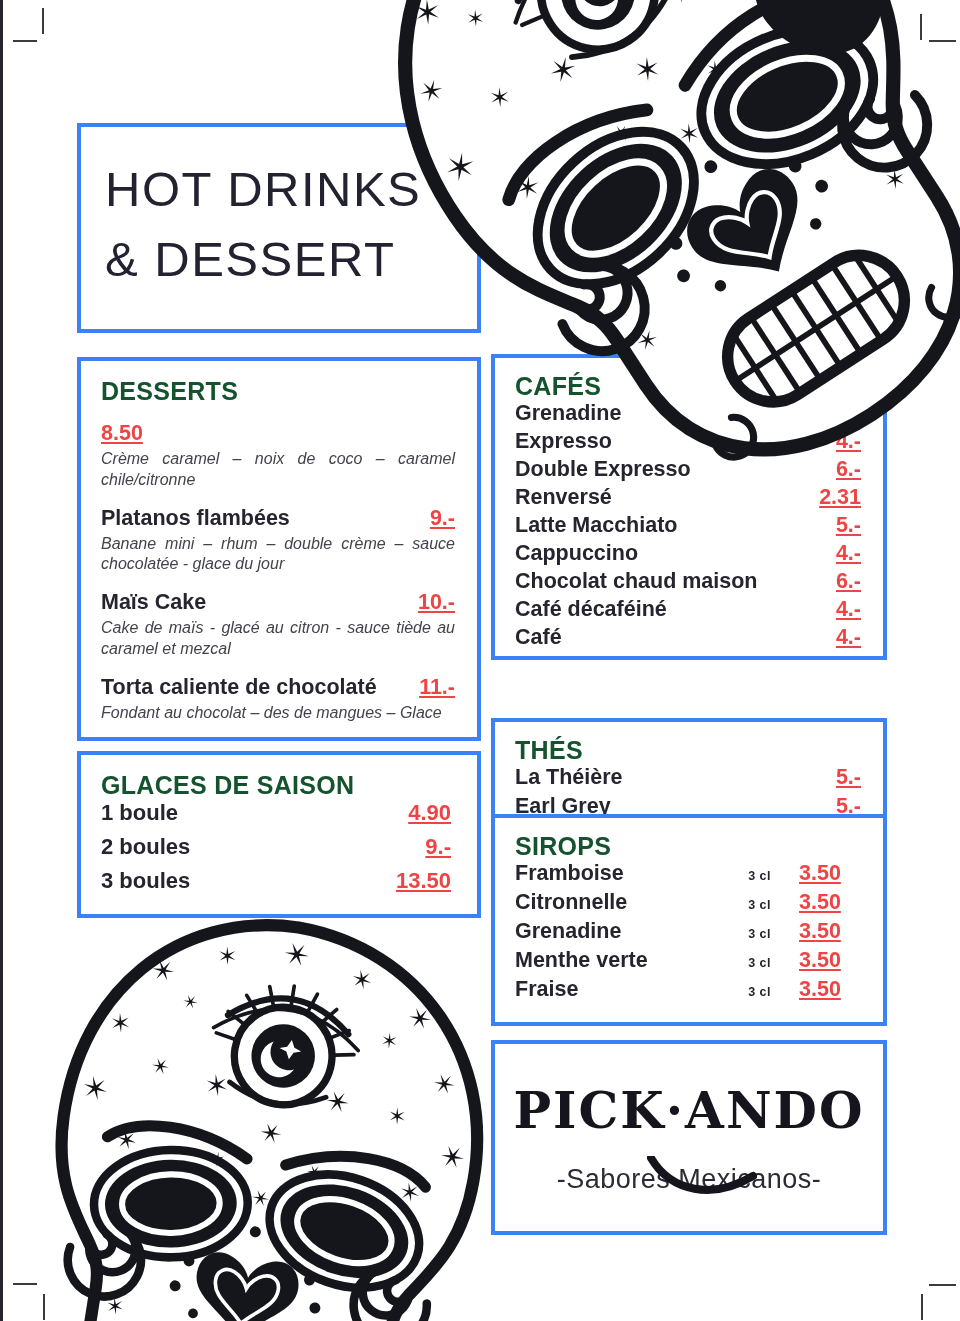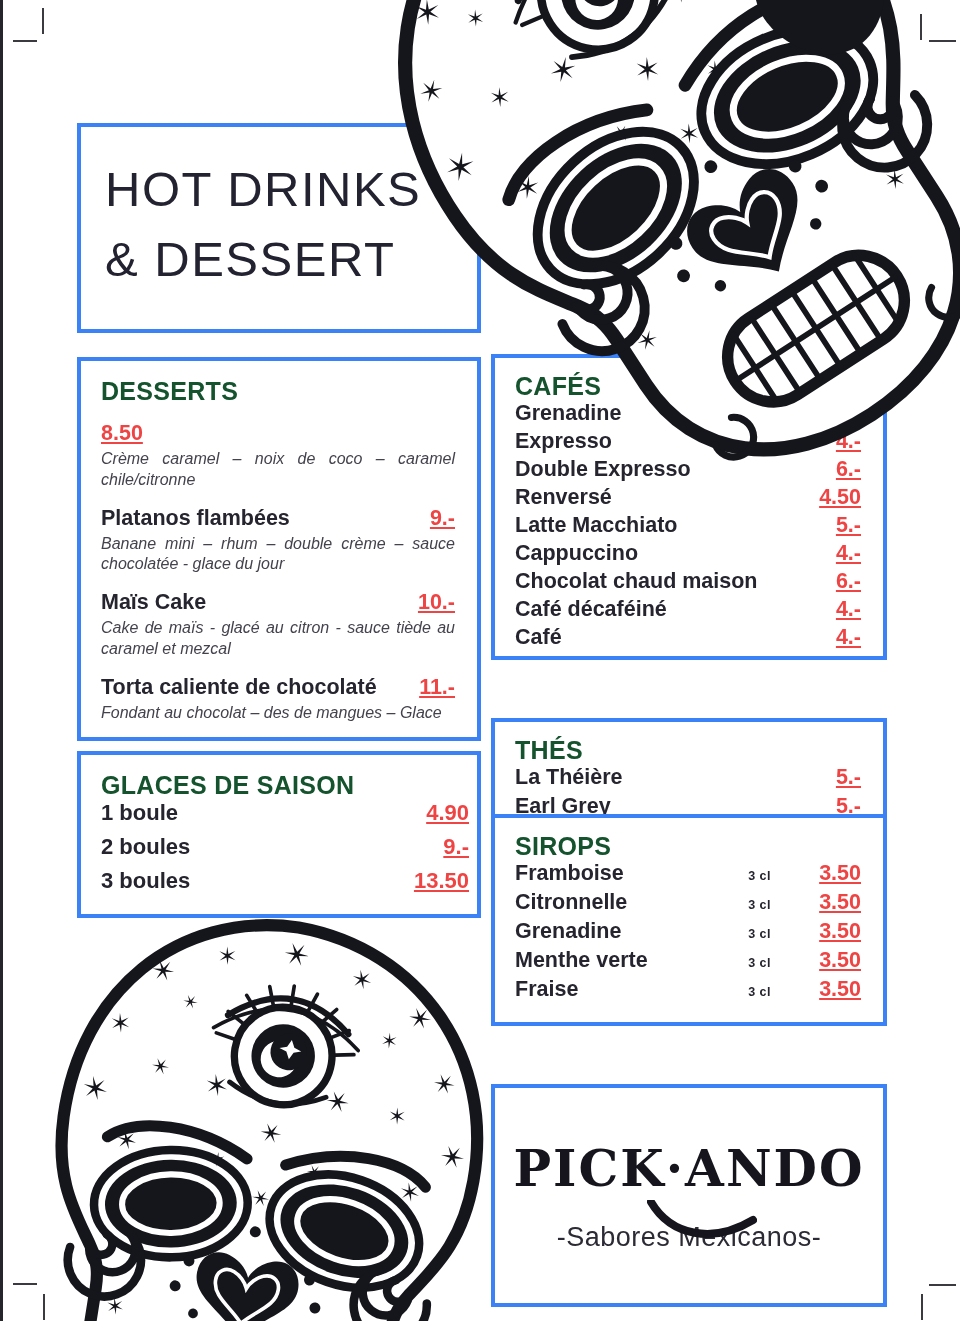--- a/index.html
+++ b/index.html
@@ -7,21 +7,21 @@
         font-family:"Liberation Sans",sans-serif;color:#23222c;}
   .edge-line{position:absolute;left:0;top:0;width:3px;height:1321px;background:#26252b;}
   .mark{position:absolute;background:#3a3a40;}
 
   .box{position:absolute;border:4px solid #3b82f6;background:#ffffff;box-sizing:border-box;}
 
   .title-box{left:77px;top:123px;width:404px;height:210px;padding:28px 0 0 24px;}
   .title{font-size:49px;font-weight:400;letter-spacing:1.5px;line-height:1.42;color:#232230;}
 
   .desserts-box{left:77px;top:357px;width:404px;height:384px;padding:16px 22px 0 20px;}
-  .glaces-box{left:77px;top:751px;width:404px;height:167px;padding:16px 8px 0 20px;}
+  .glaces-box{left:77px;top:751px;width:404px;height:167px;padding:16px 26px 0 20px;}
   .cafes-box{left:491px;top:354px;width:396px;height:306px;padding:14px 22px 12px 20px;}
   .thes-box{left:491px;top:674px;width:396px;height:127px;padding:14px 22px 0 20px;margin-top:44px;}
   .sirops-box{left:491px;top:814px;width:396px;height:212px;padding:14px 22px 4px 20px;}
 
   .heading{font-size:25px;font-weight:700;letter-spacing:.3px;color:#14532d;}
   .row{display:flex;justify-content:space-between;align-items:baseline;}
   .item-name{font-size:21.5px;font-weight:700;color:#26252f;white-space:nowrap;}
   .price{font-size:21.5px;font-weight:700;color:#ef4444;white-space:nowrap;text-decoration:underline;}
   .desc{font-size:16px;font-style:italic;color:#44434d;line-height:1.3;text-align:justify;margin-top:3px;}
   .d-item{margin-top:15px;}
@@ -33,25 +33,25 @@
 
   .cafes-box .row{margin-bottom:3px;}
   .cafes-box .row:first-of-type{margin-top:17px;}
 
   .thes-box .row{margin-bottom:4px;}
   .thes-box .row:first-of-type{margin-top:13px;}
 
   .sirops-box .row{margin-bottom:4px;}
   .sirops-box .row:first-of-type{margin-top:15px;}
   .vol{font-size:12.5px;font-weight:700;color:#26252f;letter-spacing:.5px;width:48px;text-align:right;margin-left:auto;margin-right:28px;}
-  .sirops-box .price{width:62px;text-align:right;}
+  .sirops-box .price{width:62px;text-align:left;}
   .sirops-box .item-name{flex:0 0 auto;}
 
-  .logo-box{left:491px;top:1040px;width:396px;height:223px;display:flex;flex-direction:column;
-            align-items:center;justify-content:center;gap:24px;margin-top:44px;}
+  .logo-box{left:491px;top:1040px;width:396px;height:195px;display:flex;flex-direction:column;
+            align-items:center;justify-content:center;gap:24px;}
   .brand{font-family:"DejaVu Serif",serif;font-weight:700;font-size:50px;letter-spacing:2px;color:#16151d;}
   .tagline{font-size:27px;color:#2c2b35;letter-spacing:.5px;}
   .flourish{position:absolute;left:152px;top:112px;pointer-events:none;}
 
   .skulls{position:absolute;left:0;top:0;width:960px;height:1321px;pointer-events:none;}
 </style>
 </head>
 <body>
 
 <div class="page">
@@ -130,21 +130,21 @@
     <div class="row">
       <span class="item-name">Expresso</span>
       <span class="price">4.-</span>
     </div>
     <div class="row">
       <span class="item-name">Double Expresso</span>
       <span class="price">6.-</span>
     </div>
     <div class="row">
       <span class="item-name">Renversé</span>
-      <span class="price">4.50</span>
+      <span class="price">2.31</span>
     </div>
     <div class="row">
       <span class="item-name">Latte Macchiato</span>
       <span class="price">5.-</span>
     </div>
     <div class="row">
       <span class="item-name">Cappuccino</span>
       <span class="price">4.-</span>
     </div>
     <div class="row">

